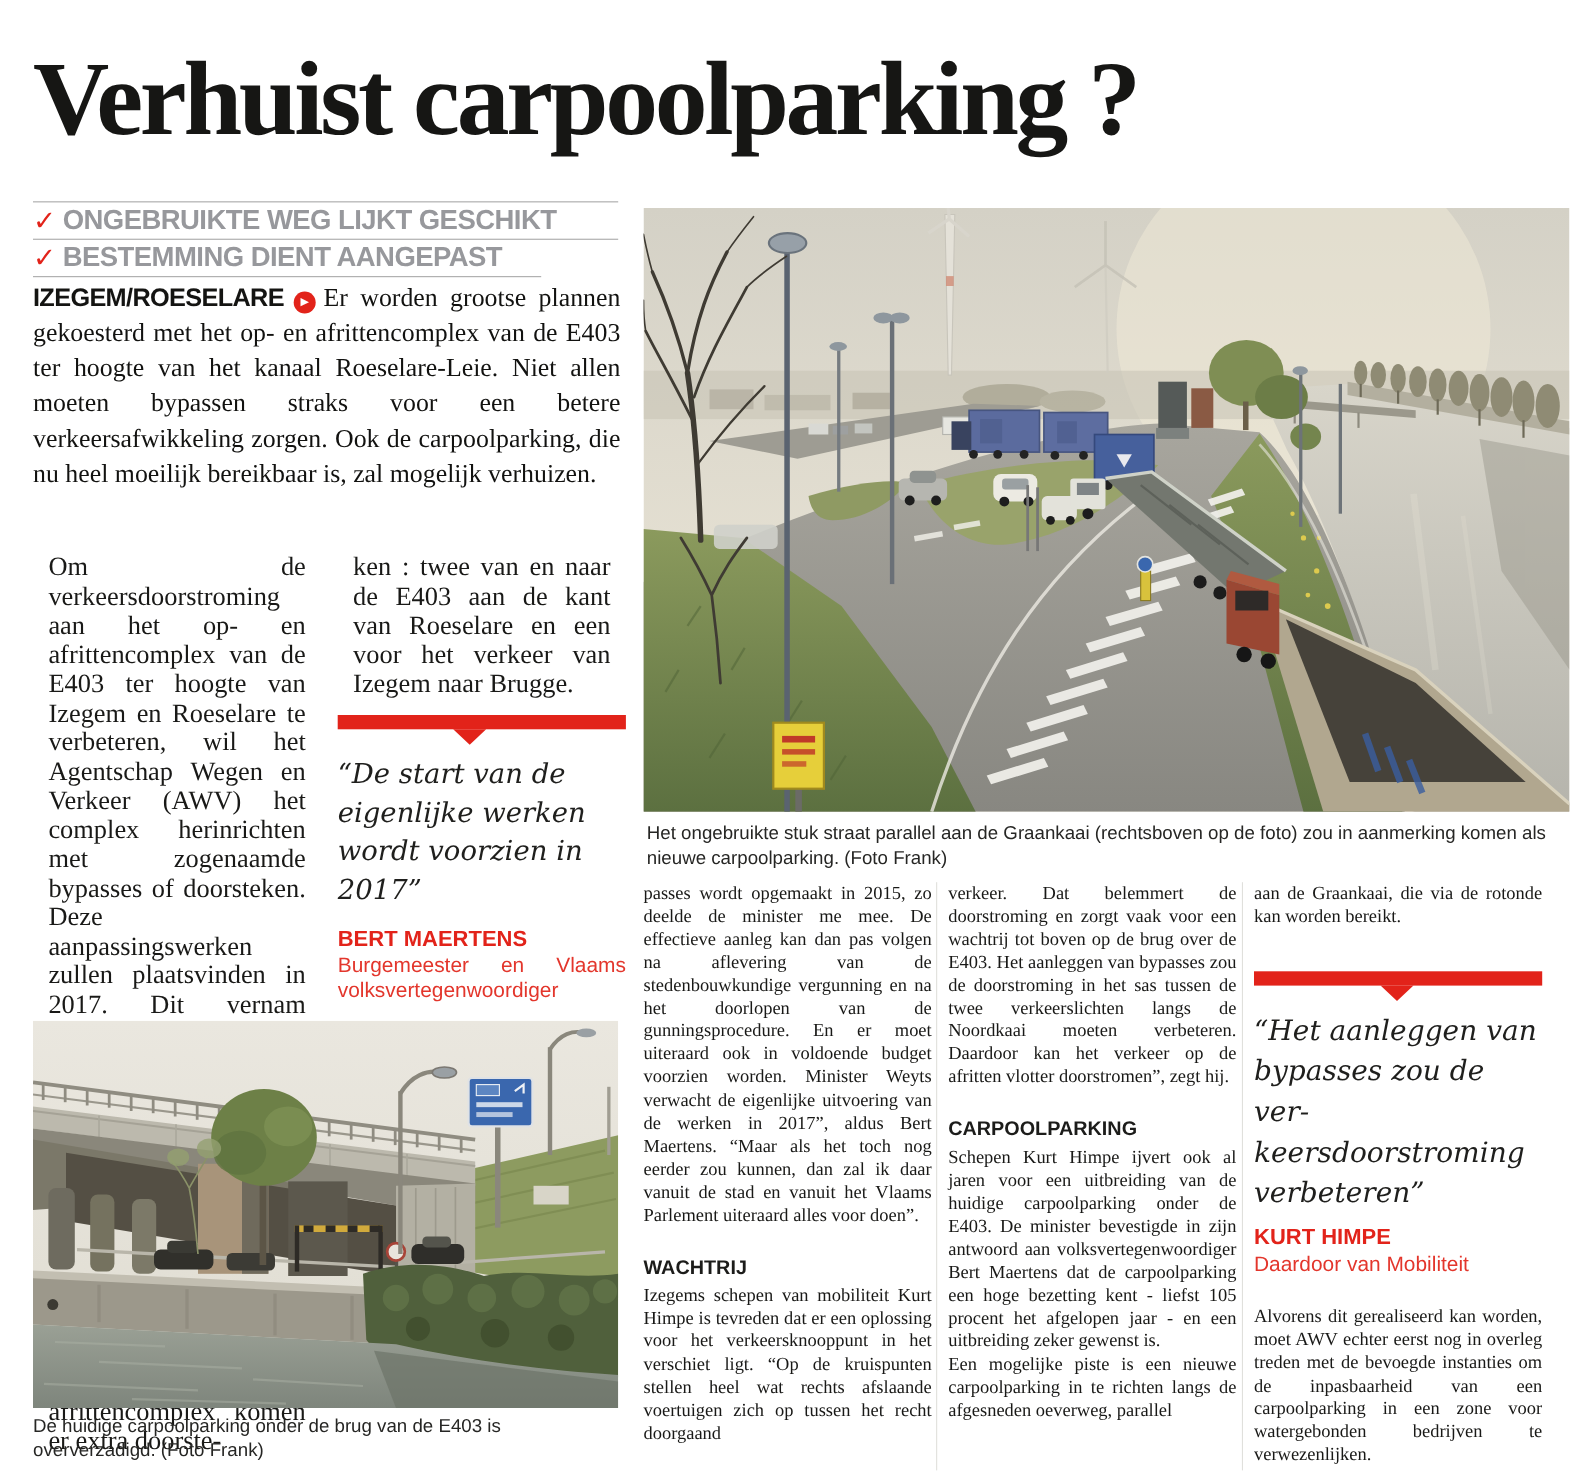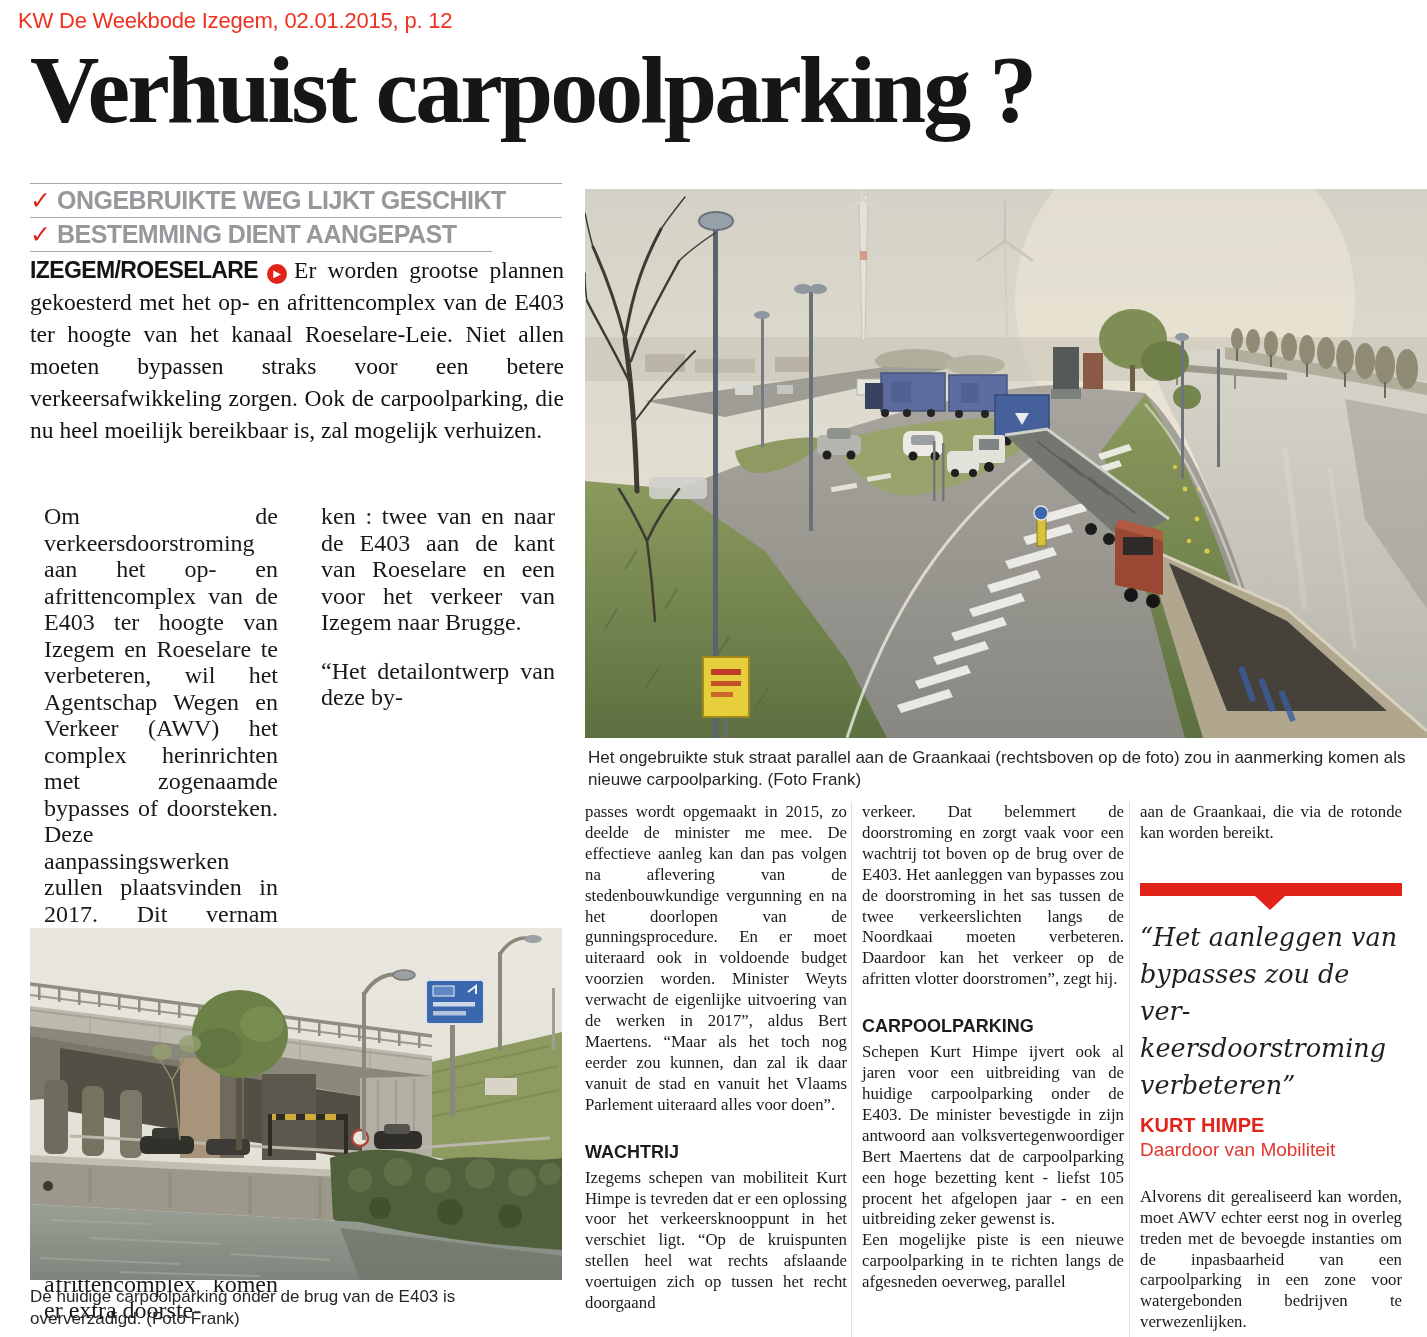--- a/index.html
+++ b/index.html
@@ -53,21 +53,20 @@
 
   figure{margin:0;padding:0;}
   .photo{display:block;}
   .vsep{width:1px;background:#e0e0dc;}
 </style>
 </head>
 <body>
 
 <div class="page">
 
-  <div class="abs source">KW De Weekbode Izegem, 02.01.2015, p. 12</div>
 
   <h1 class="abs headline">Verhuist carpoolparking ?</h1>
 
   <div class="abs kicker">
     <div class="kicker-row">
       <span class="check">✓</span>
       <span class="kicker-label">ONGEBRUIKTE WEG LIJKT GESCHIKT</span>
     </div>
     <div class="kicker-row">
       <span class="check">✓</span>
@@ -345,20 +344,28 @@
   <div class="abs caption" style="left:588px;top:747px;width:822px;">Het ongebruikte stuk straat parallel aan de Graankaai (rechtsboven op de foto) zou in aanmerking komen als nieuwe carpoolparking. (Foto Frank)</div>
 
   <div class="abs col" style="left:30px;top:489px;">
     <p class="body-lg">Om de verkeersdoorstroming aan het op- en afrittencomplex van de E403 ter hoogte van Izegem en Roeselare te verbeteren, wil het Agentschap Wegen en Verkeer (AWV) het complex herinrichten met zogenaamde bypasses of doorsteken. Deze aanpassingswerken zullen plaatsvinden in 2017. Dit vernam Vlaams volksvertegenwoordiger en burgemeester van Izegem Bert Maertens (N-VA) als antwoord op een parlementaire vraag aan minister Ben Weyts (N-VA).</p>
     <div class="colhead-lg">DOORSTEKEN</div>
     <p class="body-lg">Op de twee kruispunten die deel uitmaken van het op- en afrittencomplex komen er extra doorste-</p>
   </div>
 
   <div class="abs col" style="left:307px;top:489px;">
     <p class="body-lg">ken : twee van en naar de E403 aan de kant van Roeselare en een voor het verkeer van Izegem naar Brugge.</p>
+    <div style="margin-top:14px;">
+      <div class="pq-bar">
+          <span class="pq-notch"></span>
+        </div>
+      <div class="pq-text">“De start van de eigenlijke werken wordt voorzien in 2017”</div>
+      <div class="pq-name">BERT MAERTENS</div>
+      <div class="pq-role">Burgemeester en Vlaams volksvertegenwoordiger</div>
+    </div>
     <p class="body-lg" style="margin-top:22px;">“Het detailontwerp van deze by-</p>
   </div>
 
   <div class="abs col" style="left:585px;top:802px;">
     <p class="body-sm">passes wordt opgemaakt in 2015, zo deelde de minister me mee. De effectieve aanleg kan dan pas volgen na aflevering van de stedenbouwkundige vergunning en na het doorlopen van de gunningsprocedure. En er moet uiteraard ook in voldoende budget voorzien worden. Minister Weyts verwacht de eigenlijke uitvoering van de werken in 2017”, aldus Bert Maertens. “Maar als het toch nog eerder zou kunnen, dan zal ik daar vanuit de stad en vanuit het Vlaams Parlement uiteraard alles voor doen”.</p>
     <div class="colhead-sm">WACHTRIJ</div>
     <p class="body-sm">Izegems schepen van mobiliteit Kurt Himpe is tevreden dat er een oplossing voor het verkeersknooppunt in het verschiet ligt. “Op de kruispunten stellen heel wat rechts afslaande voertuigen zich op tussen het recht doorgaand</p>
   </div>
 
   <div class="abs col" style="left:862px;top:802px;">

